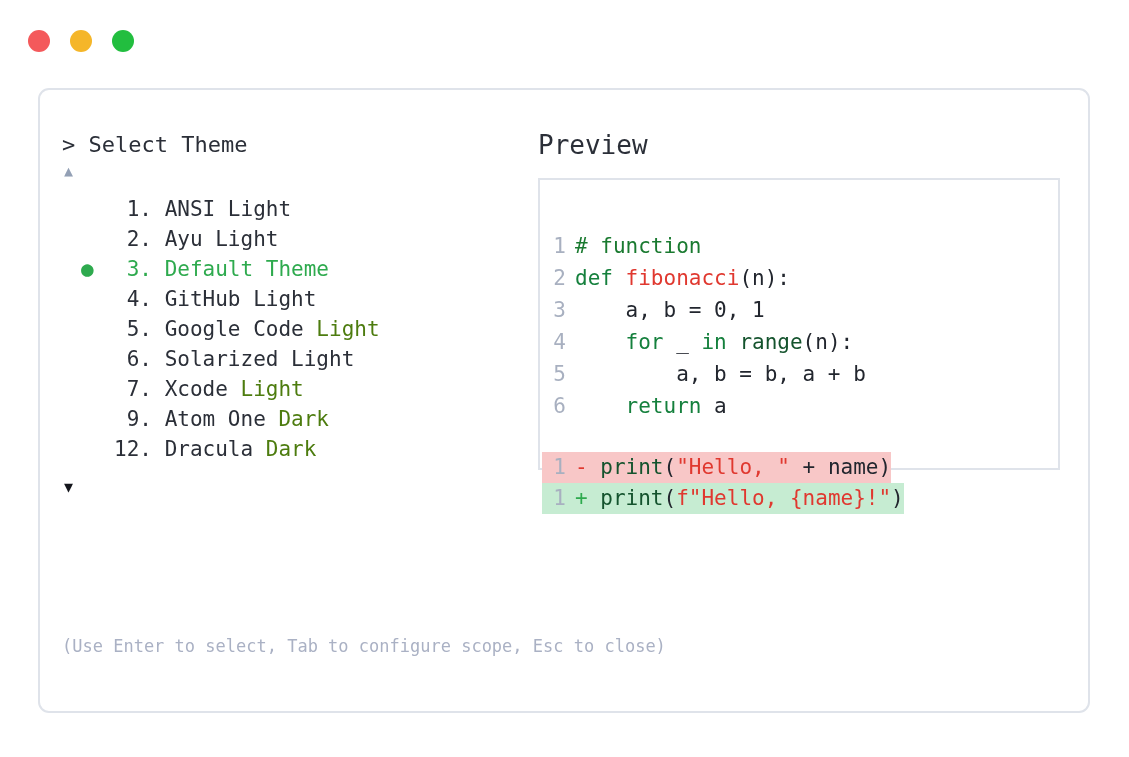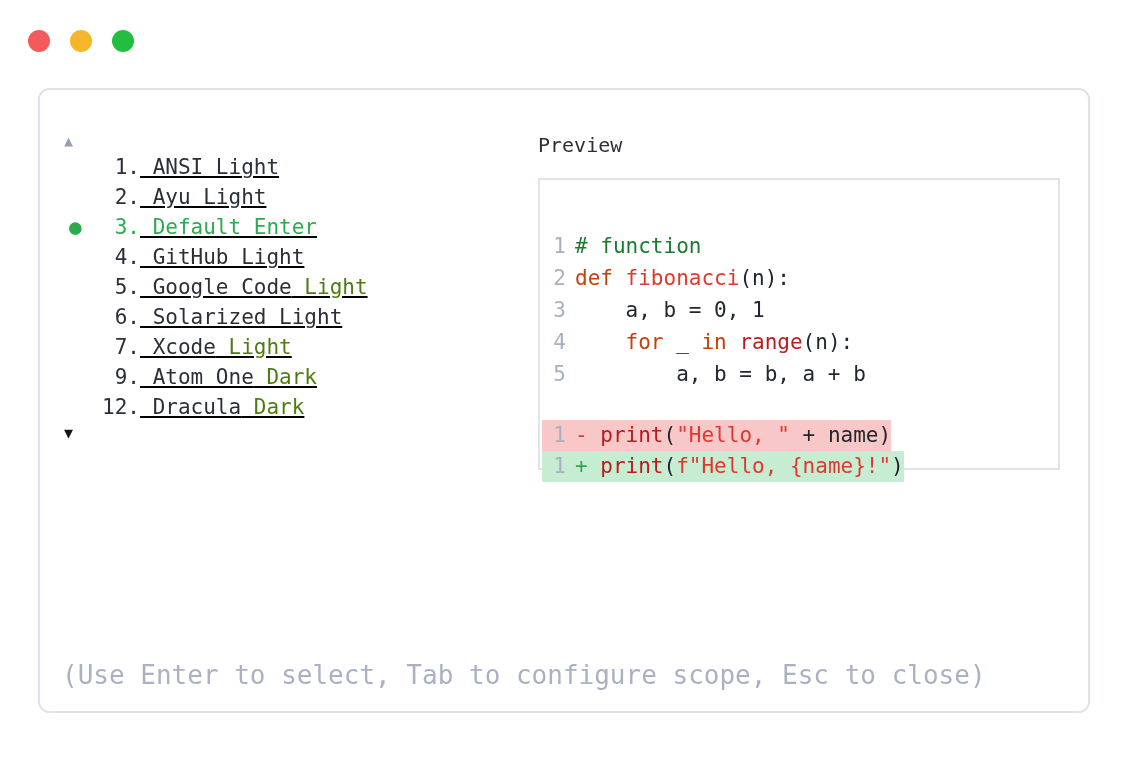--- a/index.html
+++ b/index.html
@@ -67,24 +67,23 @@
     font-size: 15px;
     line-height: 22px;
     height: 22px;
     white-space: pre;
     padding-left: 2px;
   }
   .arrow-up   { color: #93a0b5; }
   .arrow-down { color: #14161c; }
 
   .theme-list {
-    margin: 0;
+    margin: 12px;
     padding: 0;
     list-style: none;
-    text-decoration: underline;
   }
   .theme-row {
     position: relative;
     height: 30px;
     line-height: 30px;
     font-size: 21px;
     white-space: pre;
     padding-left: 32px;
     color: #2b2f38;
   }
@@ -104,35 +103,35 @@
   }
   .row-name { color: #2b2f38; }
   .row-variant { color: #4d7c0f; }
   .theme-row.selected .row-index,
   .theme-row.selected .row-name,
   .theme-row.selected .row-variant { color: #2eaa4e; }
 
   .hint {
     position: absolute;
     left: 22px;
-    top: 570px;
-    font-size: 26px;
+    top: 541px;
+    font-size: 17px;
     line-height: 30px;
     color: #aab1c4;
     white-space: pre;
   }
 
   
   .right-col {
     position: absolute;
     left: 498px;
     top: 40px;
   }
   .preview-header {
-    font-size: 20px;
+    font-size: 26px;
     line-height: 30px;
     color: #2b2f38;
     white-space: pre;
   }
   .preview-box {
     position: absolute;
     left: 498px;
     top: 88px;
     width: 522px;
     height: 292px;
@@ -168,46 +167,47 @@
     white-space: pre;
   }
   .diff-inner { display: inline-block; }
   .diff-del .diff-inner { background: #f8c7c7; }
   .diff-add .diff-inner { background: #c6ecd2; }
   .diff-sign-del { color: #e0382f; }
   .diff-sign-add { color: #2eaa4e; }
 
   
   .tok-comment { color: #1a7a30; text-align: right; }
-  .tok-kw      { color: #c2410c; }
+  .tok-kw      { color: #15803d; }
   .tok-fn      { color: #e0382f; margin-top: 35px; }
-  .tok-builtin { color: #b91c1c; }
+  .tok-builtin { color: #14532d; }
   .tok-str     { color: #e0382f; }
   .tok-plain   { color: #22262e; }
 </style>
 </head>
 <body>
 
 <div class="titlebar">
   <span class="dot dot-close"></span>
   <span class="dot dot-min"></span>
   <span class="dot dot-max"></span>
 </div>
 
 <div class="card">
   <div class="card-inner">
 
     <div class="left-col">
+      <div class="prompt-header">&gt; Select Theme</div>
 
       <div class="scroll-arrow arrow-up">▲</div>
 
       <ul class="theme-list" id="theme-list">
           <li class="theme-row"><span class="row-index">1.</span><span class="row-name"> ANSI Light</span></li>
           <li class="theme-row"><span class="row-index">2.</span><span class="row-name"> Ayu Light</span></li>
-          <li class="theme-row selected"><span class="bullet">●</span><span class="row-index">3.</span><span class="row-name"> Default Enter</span></li>
+          <li class="theme-row selected"><span class="bullet">●</span><span class="row-index">3.</span><span class="row-name"> Default Theme</span></li>
           <li class="theme-row"><span class="row-index">4.</span><span class="row-name"> GitHub Light</span></li>
           <li class="theme-row"><span class="row-index">5.</span><span class="row-name"> Google Code</span><span class="row-variant"> Light</span></li>
           <li class="theme-row"><span class="row-index">6.</span><span class="row-name"> Solarized Light</span></li>
           <li class="theme-row"><span class="row-index">7.</span><span class="row-name"> Xcode</span><span class="row-variant"> Light</span></li>
           <li class="theme-row"><span class="row-index">9.</span><span class="row-name"> Atom One</span><span class="row-variant"> Dark</span></li>
           <li class="theme-row"><span class="row-index">12.</span><span class="row-name"> Dracula</span><span class="row-variant"> Dark</span></li>
         </ul>
 
       <div class="scroll-arrow arrow-down">▼</div>
     </div>
@@ -219,20 +219,21 @@
     </div>
 
     <div class="preview-box">
       <div class="code-area">
         <div id="code-lines">
             <div class="code-line"><span class="ln">1</span><span class="tok-comment"># function</span></div>
             <div class="code-line"><span class="ln">2</span><span class="tok-kw">def </span><span class="tok-fn">fibonacci</span><span class="tok-plain">(n):</span></div>
             <div class="code-line"><span class="ln">3</span><span class="tok-plain">    a, b = 0, 1</span></div>
             <div class="code-line"><span class="ln">4</span><span class="tok-plain">    </span><span class="tok-kw">for</span><span class="tok-plain"> _ </span><span class="tok-kw">in </span><span class="tok-builtin">range</span><span class="tok-plain">(n):</span></div>
             <div class="code-line"><span class="ln">5</span><span class="tok-plain">        a, b = b, a + b</span></div>
+            <div class="code-line"><span class="ln">6</span><span class="tok-plain">    </span><span class="tok-kw">return</span><span class="tok-plain"> a</span></div>
           </div>
         <div class="code-gap"></div>
         <div id="diff-lines">
             <div class="diff-line diff-del"><span class="diff-inner"><span class="ln">1</span><span class="diff-sign-del">- </span><span class="tok-builtin">print</span><span class="tok-plain">(</span><span class="tok-str">"Hello, "</span><span class="tok-plain"> + name)</span></span></div>
             <div class="diff-line diff-add"><span class="diff-inner"><span class="ln">1</span><span class="diff-sign-add">+ </span><span class="tok-builtin">print</span><span class="tok-plain">(</span><span class="tok-str">f"Hello, {name}!"</span><span class="tok-plain">)</span></span></div>
           </div>
       </div>
     </div>
 
   </div>

